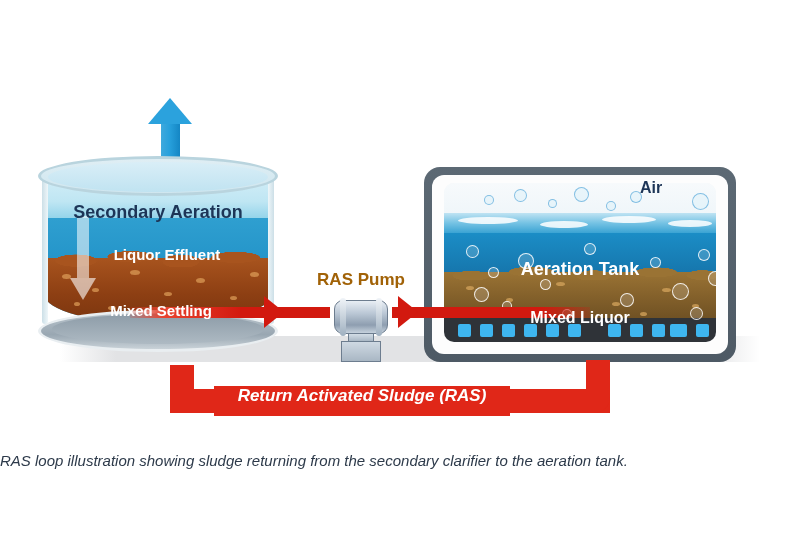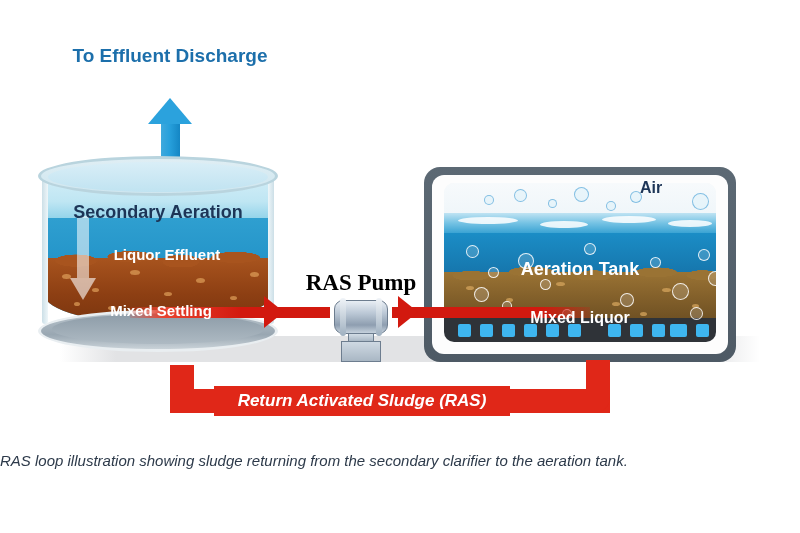--- a/index.html
+++ b/index.html
@@ -117,51 +117,50 @@
             border-left:20px solid #d2190f;}
   .loop-bottom{position:absolute;left:170px;top:389px;width:440px;height:24px;
             background:#e02718;}
   .loop-corner-l{position:absolute;left:170px;top:365px;width:48px;height:48px;
             border-left:24px solid #e02718;border-bottom:24px solid #e02718;
             border-radius:0 0 0 16px;box-sizing:border-box;}
   .loop-corner-r{position:absolute;left:562px;top:360px;width:48px;height:53px;
             border-right:24px solid #e02718;border-bottom:24px solid #e02718;
             border-radius:0 0 16px 0;box-sizing:border-box;}
   .ras-band{position:absolute;left:214px;top:386px;width:296px;height:30px;
-            background:#e02718;display:flex;align-items:center;justify-content:center;}
+            background:#e02718;display:flex;align-items:flex-start;justify-content:center;}
   .ras-band span{color:#fff;font-size:17px;font-weight:bold;font-style:italic;white-space:nowrap;}
 
   
   .pump{position:absolute;left:330px;top:296px;width:62px;height:66px;}
   .p-body{position:absolute;left:4px;top:4px;width:54px;height:34px;border-radius:9px;
           background:linear-gradient(180deg,#e8eef4 0%,#b9c6d4 40%,#8e9eb0 75%,#c6d2dd 100%);
           border:1.5px solid #6d7d8f;box-sizing:border-box;}
   .p-ringl{position:absolute;left:10px;top:2px;width:6px;height:38px;border-radius:3px;
           background:linear-gradient(180deg,#f0f4f8,#9fb0c0);border:1px solid #7286 99;}
   .p-ringr{position:absolute;left:46px;top:2px;width:6px;height:38px;border-radius:3px;
           background:linear-gradient(180deg,#f0f4f8,#9fb0c0);}
   .p-neck{position:absolute;left:18px;top:37px;width:26px;height:10px;
           background:linear-gradient(180deg,#d3dde6,#a3b2c0);border:1.5px solid #6d7d8f;box-sizing:border-box;}
   .p-base{position:absolute;left:11px;top:45px;width:40px;height:21px;
           background:linear-gradient(180deg,#cfd9e3,#a9b7c4);border:1.5px solid #6d7d8f;box-sizing:border-box;}
   .pump-label{position:absolute;left:296px;top:270px;width:130px;text-align:center;
-          color:#000000;font-size:23px;font-weight:bold;font-family:Liberation Serif, serif;}
+          color:#a16207;font-size:17px;font-weight:bold;}
 
   
   .caption{position:absolute;left:0;top:452px;width:800px;text-align:left;
           color:#2d3a4a;font-size:15px;font-style:italic;}
 </style>
 </head>
 <body>
 
 <div id="stage">
 
   <div class="ground-fade"></div>
 
-  <div class="eff-label">To Effluent Discharge</div>
   <div class="eff-arrow">
     <div class="eff-shaft"></div>
     <div class="eff-head"></div>
   </div>
 
   <div class="clarifier">
     <div class="cl-body">
       <div class="cl-water-top"></div>
       <div class="cl-water"></div>
       <div class="cl-sludge">

